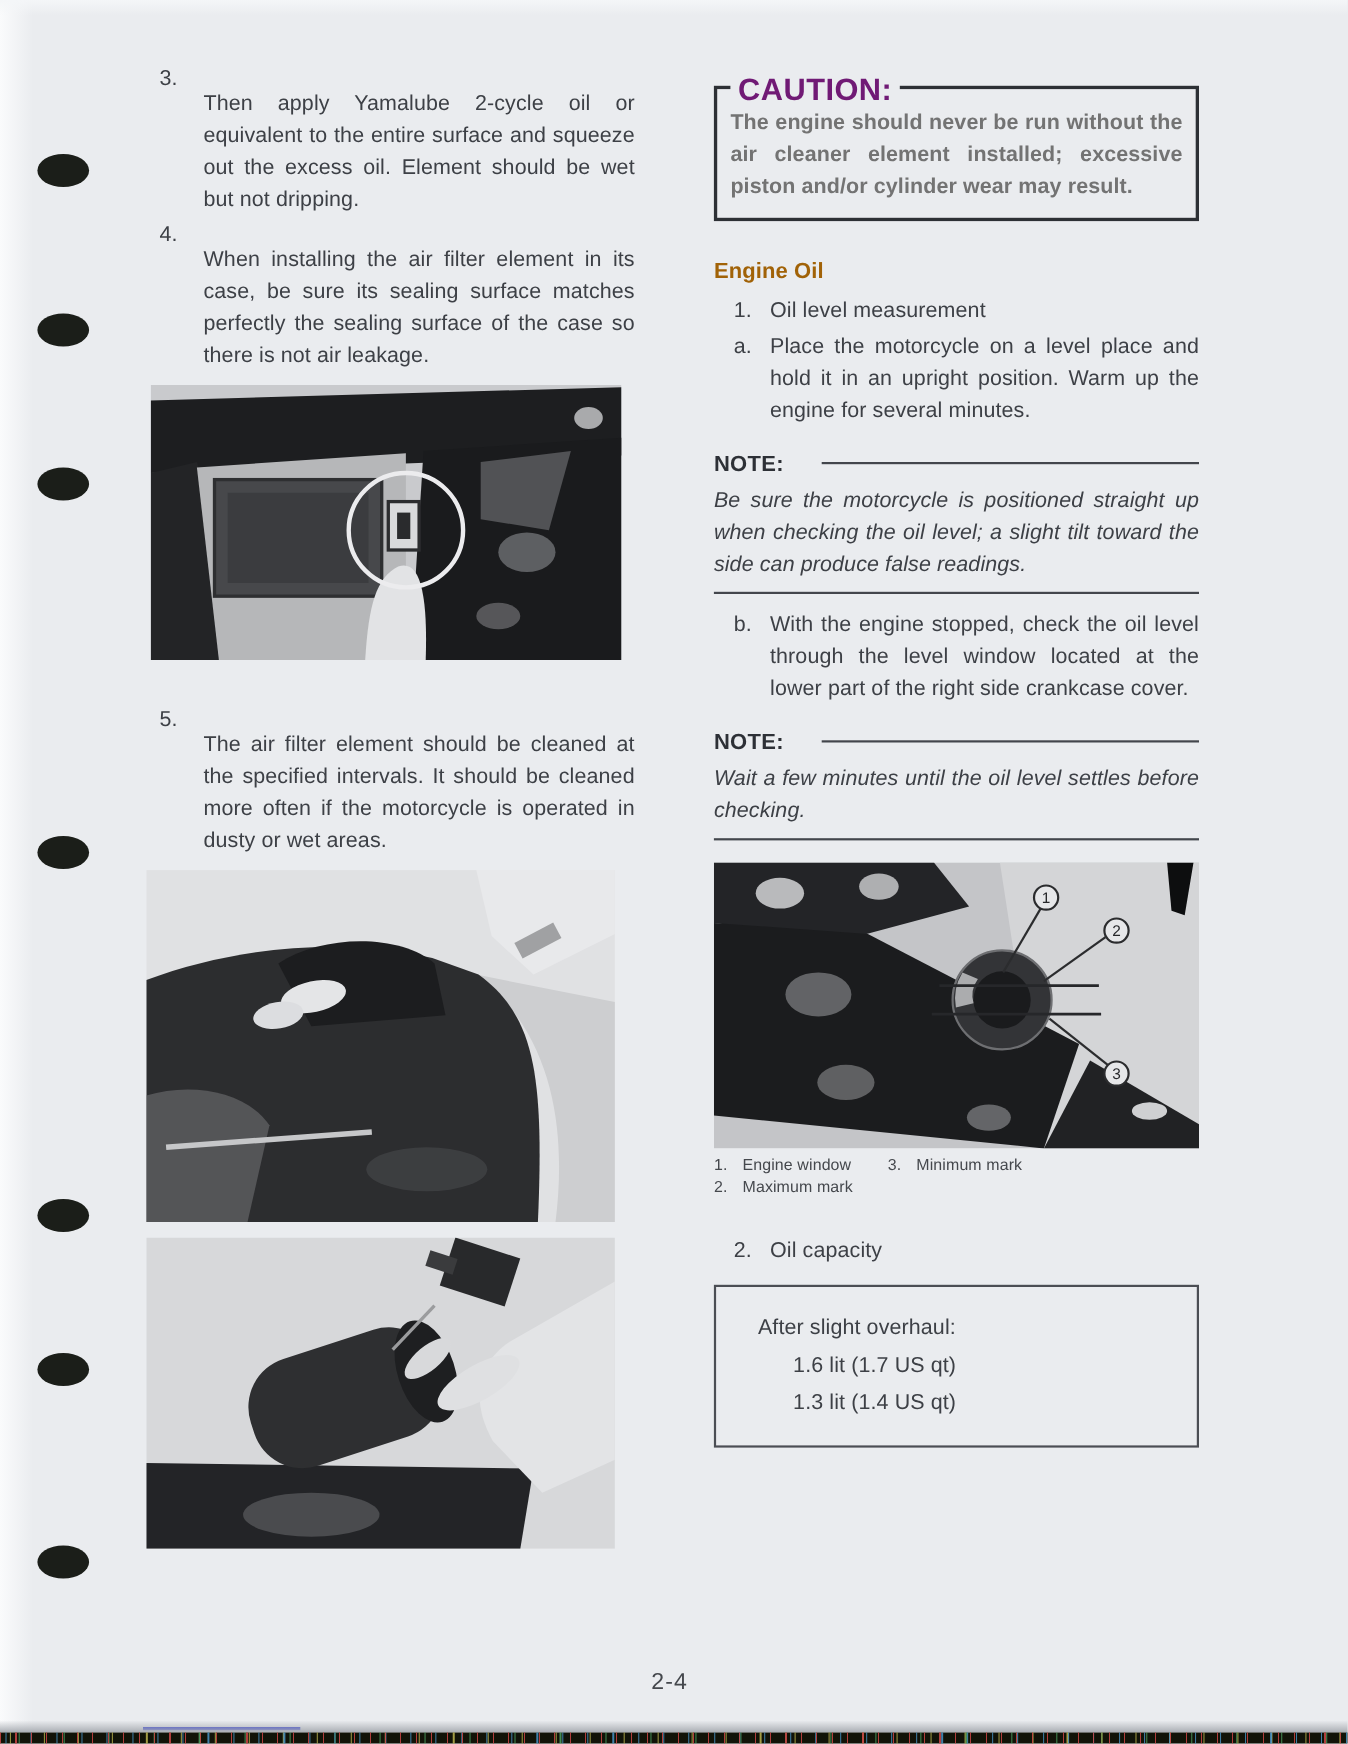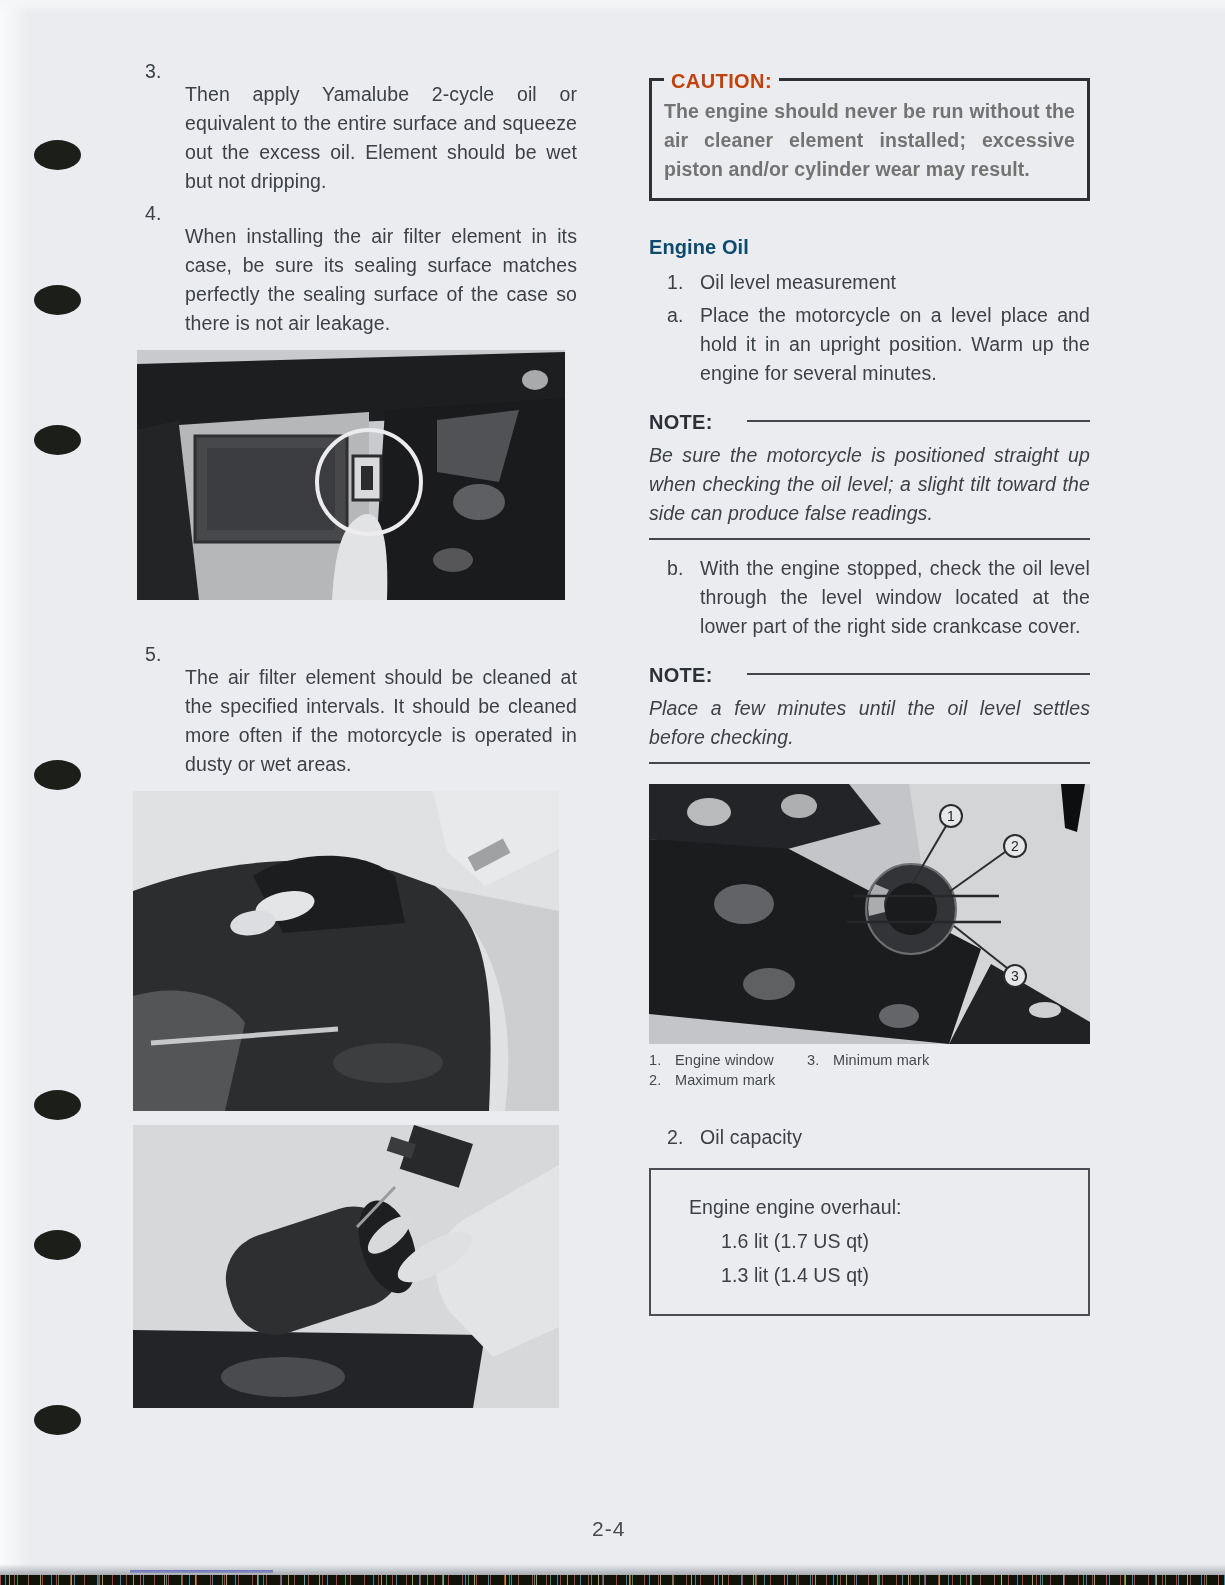--- a/index.html
+++ b/index.html
@@ -27,24 +27,24 @@
   .photo{display:block;}
   .photo-1{margin:12px 0 0 -8px;}
   .step-5{margin-top:40px;}
   .photo-2{margin:12px 0 0 -12px;}
   .photo-3{margin:14px 0 0 -12px;}
 
   
   .caution-box{position:relative;border:3px solid #2d3035;margin-top:14px;
     padding:16px 12px 14px 12px;}
   .caution-label{position:absolute;top:-14px;left:12px;background:#eaecef;
-    padding:0 7px;font-size:20px;font-weight:bold;color:#c2410c;letter-spacing:.4px;}
+    padding:0 7px;font-size:28px;font-weight:bold;color:#701a75;letter-spacing:.4px;}
   .caution-text{font-weight:bold;text-align:justify;color:#737373;}
 
-  .h-engine{font-size:20px;font-weight:bold;color:#0c4a6e;margin:32px 0 6px 0;}
+  .h-engine{font-size:20px;font-weight:bold;color:#a16207;margin:32px 0 6px 0;}
 
   .ritem{display:flex;margin-top:4px;}
   .ritem .num{flex:0 0 33px;margin-left:18px;}
   .ritem .txt{flex:1;text-align:justify;}
 
   .note-head{display:flex;align-items:flex-start;margin-top:20px;gap:24px;}
   .note-label{font-weight:bold;font-size:20px;color:#2d3036;flex:none;letter-spacing:.3px;}
   .note-rule{flex:1;border-top:2.5px solid #43464c;margin:12px 0 0 10px;}
   .note-body{margin-top:4px;text-align:justify;font-style:italic;}
   .note-end{border-top:2.5px solid #43464c;margin-top:10px;}
@@ -186,21 +186,21 @@
 
   <div class="ritem" style="margin-top:14px">
     <span class="num">b.</span>
     <span class="txt">With the engine stopped, check the oil level through the level window located at the lower part of the right side crankcase cover.</span>
   </div>
 
   <div class="note-head">
     <span class="note-label">NOTE:</span>
     <span class="note-rule"></span>
   </div>
-  <div class="note-body">Place a few minutes until the oil level settles before checking.</div>
+  <div class="note-body">Wait a few minutes until the oil level settles before checking.</div>
   <div class="note-end"></div>
 
   <svg class="photo photo-4" width="441" height="260" viewBox="0 0 441 260">
     <rect x="0" y="0" width="441" height="260" fill="#c4c5c8"></rect>
     <polygon points="260,0 441,0 441,260 300,260" fill="#d4d5d7"></polygon>
     <polygon points="0,0 200,0 232,40 120,70 0,55" fill="#232427"></polygon>
     <ellipse cx="60" cy="28" rx="22" ry="14" fill="#b9babc"></ellipse>
     <ellipse cx="150" cy="22" rx="18" ry="12" fill="#aeafb1"></ellipse>
     <path d="M0,55 L140,65 L332,165 L300,260 L0,230 Z" fill="#1b1c1e"></path>
     <ellipse cx="95" cy="120" rx="30" ry="20" fill="#808184" opacity="0.7"></ellipse>
@@ -245,21 +245,21 @@
       <span>Maximum mark</span>
     </div>
   </div>
 
   <div class="ritem cap-item">
     <span class="num">2.</span>
     <span class="txt" style="text-align:left">Oil capacity</span>
   </div>
 
   <div class="capacity-box">
-    <div>Engine engine overhaul:</div>
+    <div>After slight overhaul:</div>
     <div class="val">1.6 lit (1.7 US qt)</div>
     <div class="val">1.3 lit (1.4 US qt)</div>
   </div>
 </aside>
 
 <div class="page-number">2-4</div>
 
 <div class="blue-line"></div>
 <div class="scan-gray"></div>
 <div class="bottom-bar"></div>

